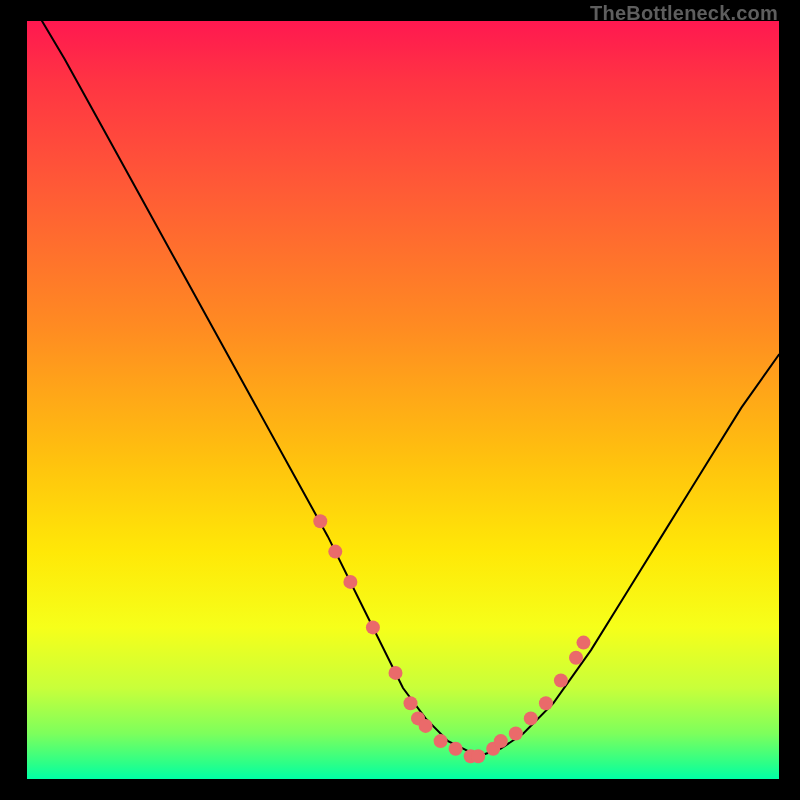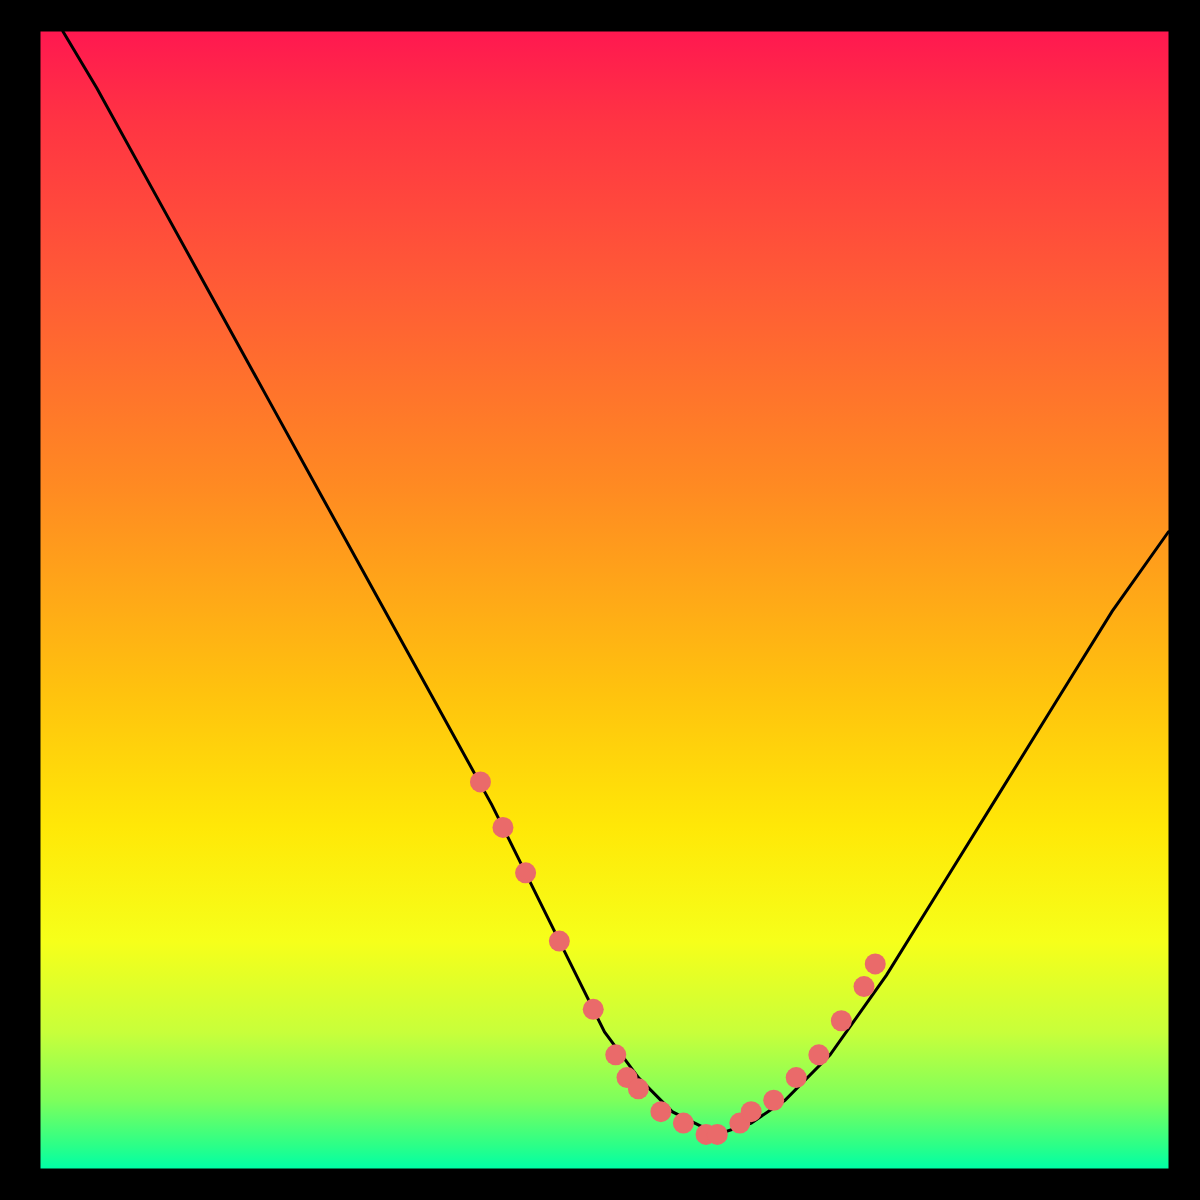--- a/index.html
+++ b/index.html
@@ -83,13 +83,14 @@
           <circle cx="473.8" cy="720.1" r="7" fill="#ea6a6a"></circle>
           <circle cx="488.8" cy="712.5" r="7" fill="#ea6a6a"></circle>
           <circle cx="503.8" cy="697.4" r="7" fill="#ea6a6a"></circle>
           <circle cx="518.9" cy="682.2" r="7" fill="#ea6a6a"></circle>
           <circle cx="533.9" cy="659.5" r="7" fill="#ea6a6a"></circle>
           <circle cx="549.0" cy="636.7" r="7" fill="#ea6a6a"></circle>
           <circle cx="556.5" cy="621.6" r="7" fill="#ea6a6a"></circle>
         </g>
     </svg>
   </div>
+  <div class="watermark">TheBottleneck.com</div>
 </div>
 
 </body></html>

